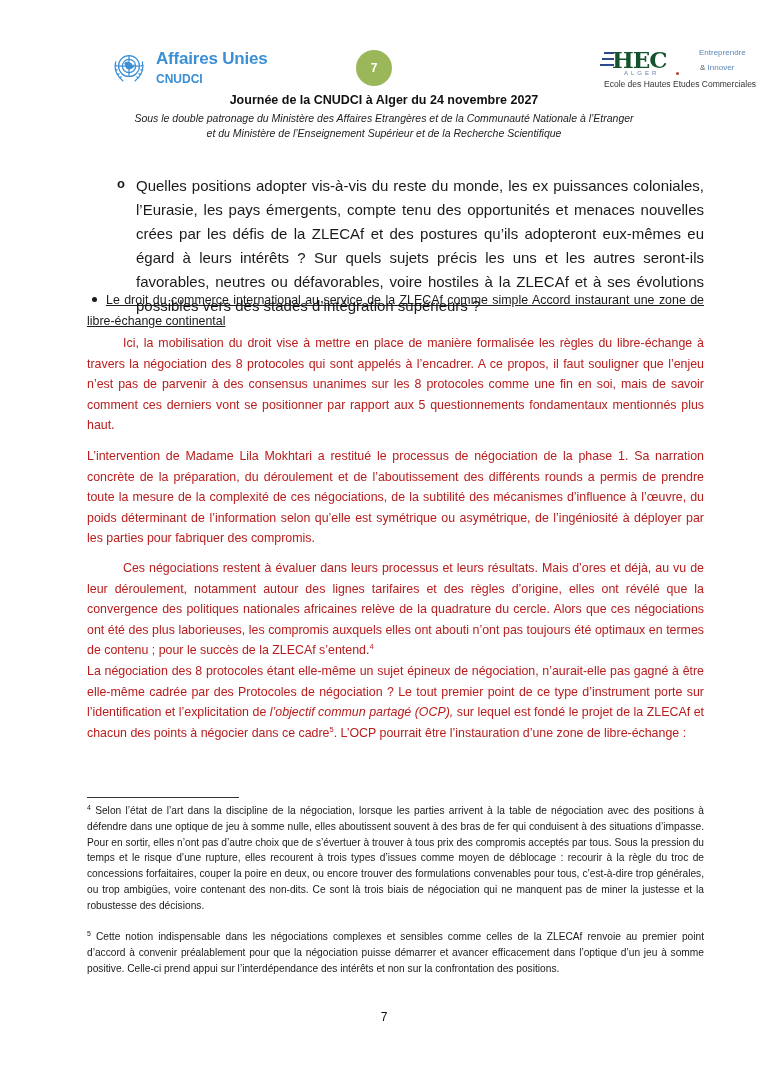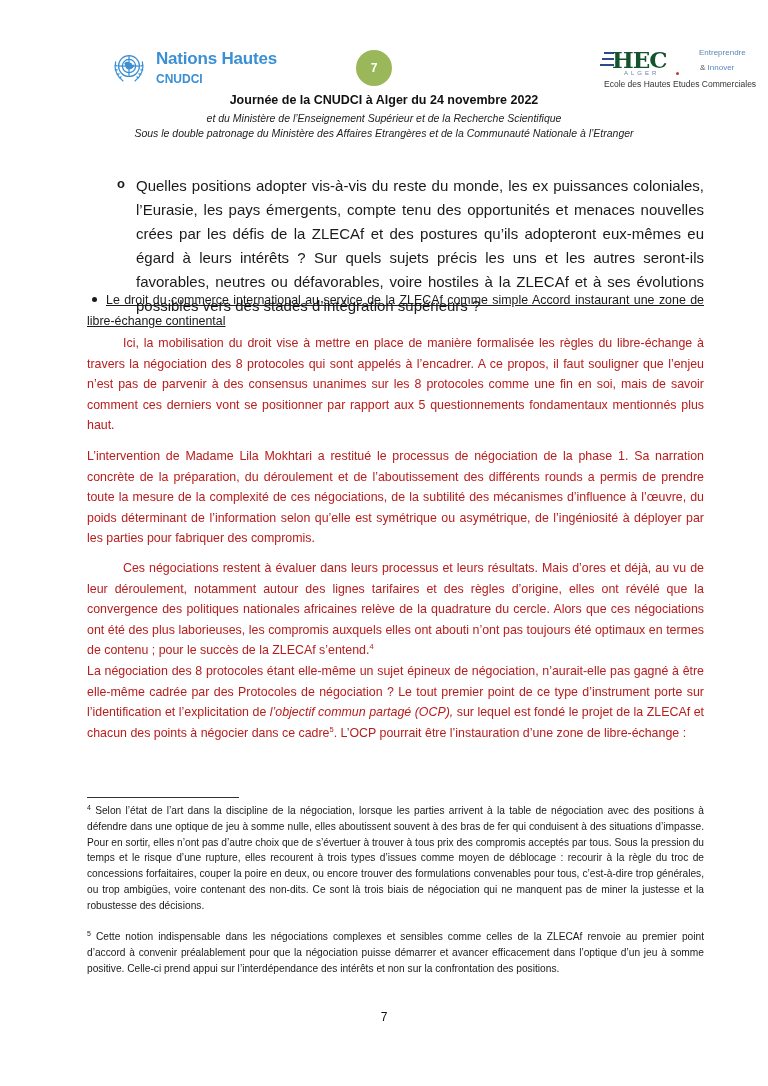--- a/index.html
+++ b/index.html
@@ -73,21 +73,21 @@
         <line x1="9" y1="19" x2="31" y2="19"></line>
         <line x1="20" y1="8" x2="20" y2="30"></line>
         <path d="M6 14 Q3 26 14 35"></path>
         <path d="M34 14 Q37 26 26 35"></path>
         <path d="M5 18 l3 1 M5 23 l3 0 M7 28 l3 -1 M10 32 l2 -2"></path>
         <path d="M35 18 l-3 1 M35 23 l-3 0 M33 28 l-3 -1 M30 32 l-2 -2"></path>
       </g>
       <path d="M15 16 q3 -3 6 0 q2 3 5 1 q-1 5 -5 5 q-4 0 -6 -6z" fill="#3b8fd4"></path>
     </svg>
     <div class="un-text">
-      <span class="un-title">Nations Hautes</span>
+      <span class="un-title">Affaires Unies</span>
       <span class="un-sub">CNUDCI</span>
     </div>
   </div>
 
   <div class="page-circle">
     <span>7</span>
   </div>
 
   <div class="hec-logo">
     <svg class="hec-lines" viewBox="0 0 14 16">
@@ -96,24 +96,24 @@
       <rect x="0" y="13" width="14" height="2" fill="#2c4a8c"></rect>
     </svg>
     <span class="hec-mark" style="left:12px">HEC</span>
     <span class="hec-alger">ALGER</span>
     <span class="hec-dot"></span>
     <span class="hec-tag1">Entreprendre</span>
     <span class="hec-tag2"><span class="amp">&amp;</span> <span>Innover</span></span>
     <span class="hec-school">Ecole des Hautes Etudes Commerciales</span>
   </div>
 
-  <div class="header-title">Journée de la CNUDCI à Alger du 24 novembre 2022</div>
+  <div class="header-title">Journée de la CNUDCI à Alger du 24 novembre 2027</div>
   <div class="header-sub">
+    <div>Sous le double patronage du Ministère des Affaires Etrangères et de la Communauté Nationale à l’Etranger</div>
     <div>et du Ministère de l’Enseignement Supérieur et de la Recherche Scientifique</div>
-    <div>Sous le double patronage du Ministère des Affaires Etrangères et de la Communauté Nationale à l’Etranger</div>
   </div>
 
   <span class="bullet-o">o</span>
   <div class="bullet-item">
     <span class="inner">Quelles positions adopter vis-à-vis du reste du monde, les ex puissances coloniales, l’Eurasie, les pays émergents, compte tenu des opportunités et menaces nouvelles crées par les défis de la ZLECAf et des postures qu’ils adopteront eux-mêmes eu égard à leurs intérêts ?  Sur quels sujets précis les uns et les autres seront-ils favorables, neutres ou défavorables, voire hostiles à la ZLECAf et à ses évolutions possibles vers des stades d’intégration supérieurs ?</span>
   </div>
 
   <div class="section-head">
     <span class="dot-bullet"></span><span class="u">Le droit du commerce international au service de la ZLECAf comme simple Accord instaurant une zone de libre-échange continental</span>
   </div>

